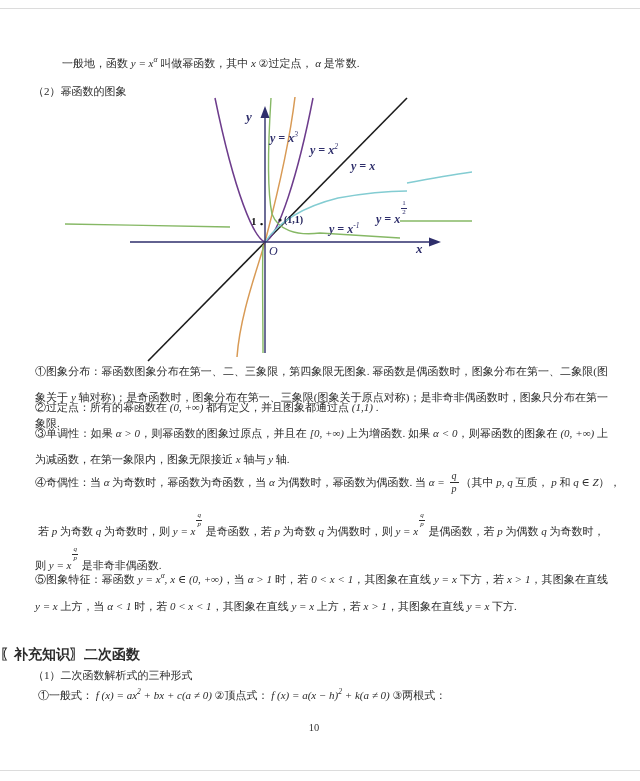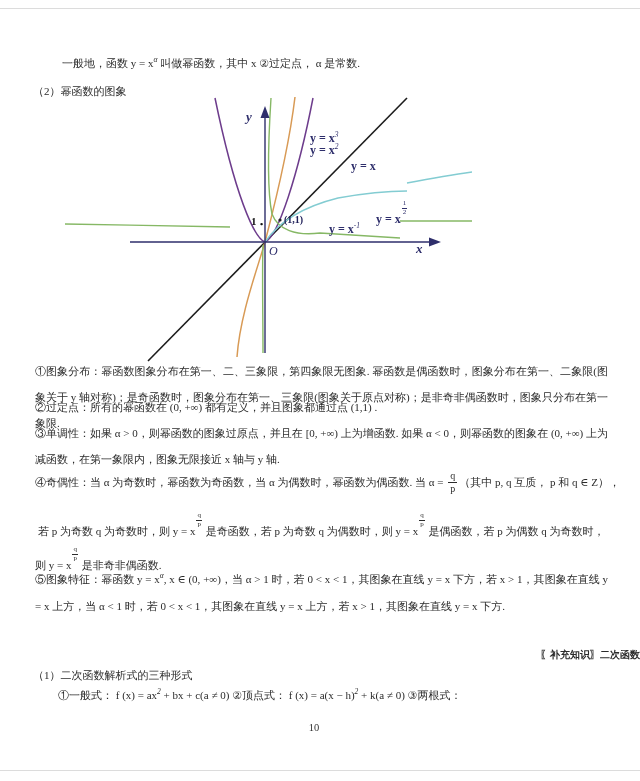--- a/index.html
+++ b/index.html
@@ -1,30 +1,30 @@
 <!DOCTYPE html>
 <html><head>
 <meta charset="utf-8">
 <style>
   html,body{margin:0;padding:0;background:#fff;}
   .page{position:relative;width:640px;height:781px;background:#ffffff;overflow:hidden;
         font-family:"Liberation Serif","DejaVu Serif",serif;color:#2b2b2b;}
   .edge{position:absolute;left:0;right:0;height:1px;background:#dcdcdc;}
   .para{position:absolute;font-size:11px;line-height:26px;text-align:justify;z-index:1;}
   .oneline{white-space:nowrap;line-height:22px;}
-  .mi{font-family:"Liberation Serif","DejaVu Serif",serif;}
+  .mi{font-style:italic;font-family:"Liberation Serif","DejaVu Serif",serif;}
   sup{font-size:7.5px;font-style:italic;vertical-align:5px;line-height:0;}
   .frac{display:inline-block;text-align:center;vertical-align:-0.55em;font-size:10px;line-height:0;margin:0 2px;}
   .frac .n{display:block;border-bottom:1px solid #2b2b2b;padding:0 2px;line-height:1.15;}
   .frac .d{display:block;line-height:1.15;}
   .supfrac{display:inline-block;text-align:center;vertical-align:9px;font-size:7px;line-height:0;margin:0 1px;}
   .supfrac .n{display:block;border-bottom:0.8px solid #2b2b2b;padding:0 1px;line-height:1.1;}
   .supfrac .d{display:block;line-height:1.1;}
   .bold{font-weight:bold;}
-  .center-head{left:0;right:0;text-align:right;font-weight:bold;font-size:10px;}
+  .center-head{left:0;right:0;text-align:left;font-weight:bold;font-size:14px;}
   
   .figure{position:absolute;left:58px;top:90px;width:420px;height:280px;z-index:2;pointer-events:none;}
   .figure svg{position:absolute;left:0;top:0;}
   .flabel{position:absolute;font-size:12px;color:#2e2e6b;white-space:nowrap;line-height:1;}
   .flabel .mi{font-weight:bold;font-size:12px;}
   .flabel .supfrac .n{border-bottom:0.8px solid #2e2e6b;}
   .axis-letter{font-size:13px;font-weight:bold;font-style:italic;color:#2e2e6b;}
   .pt-label{font-size:10px;font-weight:bold;color:#20205a;}
   .tick-one{font-size:11px;font-weight:bold;color:#111;}
   .dot{font-size:9px;color:#111;font-weight:bold;}
@@ -63,37 +63,37 @@
       <line x1="72" y1="152" x2="376" y2="152" stroke-width="1.4" stroke="#2e2e6b"></line>
       <polygon points="371,147.5 383,152 371,156.5" fill="#2e2e6b"></polygon>
       <line x1="207" y1="24" x2="207" y2="263" stroke-width="1.4" stroke="#2e2e6b"></line>
       <polygon points="202.5,28 207,16 211.5,28" fill="#2e2e6b"></polygon>
 
       <circle cx="222" cy="130" r="1.6" fill="#222"></circle>
     </svg>
 
     <div class="flabel axis-letter" style="left:188px;top:20px;">y</div>
     <div class="flabel axis-letter" style="left:358px;top:152px;">x</div>
-    <div class="flabel" style="left:212px;top:42px;padding-left:40px;"><span class="mi">y = x</span><sup>3</sup></div>
+    <div class="flabel" style="left:212px;top:42px;"><span class="mi">y = x</span><sup>3</sup></div>
     <div class="flabel" style="left:252px;top:54px;"><span class="mi">y = x</span><sup>2</sup></div>
     <div class="flabel" style="left:293px;top:70px;"><span class="mi">y = x</span></div>
     <div class="flabel" style="left:318px;top:110px;"><span class="mi">y = x</span><span class="supfrac"><span class="n">1</span><span class="d">2</span></span></div>
     <div class="flabel" style="left:271px;top:133px;text-align:right;"><span class="mi">y = x</span><sup>-1</sup></div>
     <div class="flabel pt-label" style="left:226px;top:125px;">(1,1)</div>
     <div class="flabel tick-one" style="left:193px;top:126px;">1</div>
     <div class="flabel dot" style="left:202px;top:130px;">•</div>
     <div class="flabel" style="left:211px;top:155px;font-style:italic;">O</div>
   </div>
 
   <div class="para" style="left:35px;top:358px;width:573px;"><span>①图象分布：幂函数图象分布在第一、二、三象限，第四象限无图象. 幂函数是偶函数时，图象分布在第一、二象限(图象关于 </span><span class="mi">y</span><span> 轴对称)；是奇函数时，图象分布在第一、三象限(图象关于原点对称)；是非奇非偶函数时，图象只分布在第一象限.</span></div>
   <div class="para oneline" style="left:35px;top:396px;"><span>②过定点：所有的幂函数在 </span><span class="mi">(0, +∞)</span><span> 都有定义，并且图象都通过点 </span><span class="mi">(1,1)</span><span> .</span></div>
   <div class="para" style="left:35px;top:420px;width:573px;"><span>③单调性：如果 </span><span class="mi">α &gt; 0</span><span>，则幂函数的图象过原点，并且在 </span><span class="mi">[0, +∞)</span><span> 上为增函数. 如果 </span><span class="mi">α &lt; 0</span><span>，则幂函数的图象在 </span><span class="mi">(0, +∞)</span><span> 上为减函数，在第一象限内，图象无限接近 </span><span class="mi">x</span><span> 轴与 </span><span class="mi">y</span><span> 轴.</span></div>
   <div class="para oneline" style="left:35px;top:470px;"><span>④奇偶性：当 </span><span class="mi">α</span><span> 为奇数时，幂函数为奇函数，当 </span><span class="mi">α</span><span> 为偶数时，幂函数为偶函数. 当 </span><span class="mi">α = </span><span class="frac mi"><span class="n">q</span><span class="d">p</span></span><span>（其中 </span><span class="mi">p, q</span><span> 互质， </span><span class="mi">p</span><span> 和 </span><span class="mi">q ∈ Z</span><span>），</span></div>
   <div class="para oneline" style="left:38px;top:512px;"><span>若 </span><span class="mi">p</span><span> 为奇数 </span><span class="mi">q</span><span> 为奇数时，则 </span><span class="mi">y = x</span><span class="supfrac mi"><span class="n">q</span><span class="d">p</span></span><span> 是奇函数，若 </span><span class="mi">p</span><span> 为奇数 </span><span class="mi">q</span><span> 为偶数时，则 </span><span class="mi">y = x</span><span class="supfrac mi"><span class="n">q</span><span class="d">p</span></span><span> 是偶函数，若 </span><span class="mi">p</span><span> 为偶数 </span><span class="mi">q</span><span> 为奇数时，</span></div>
   <div class="para oneline" style="left:35px;top:546px;"><span>则 </span><span class="mi">y = x</span><span class="supfrac mi"><span class="n">q</span><span class="d">p</span></span><span> 是非奇非偶函数.</span></div>
   <div class="para" style="left:35px;top:566px;width:573px;line-height:27px;"><span>⑤图象特征：幂函数 </span><span class="mi">y = x</span><sup>α</sup><span class="mi">, x ∈ (0, +∞)</span><span>，当 </span><span class="mi">α &gt; 1</span><span> 时，若 </span><span class="mi">0 &lt; x &lt; 1</span><span>，其图象在直线 </span><span class="mi">y = x</span><span> 下方，若 </span><span class="mi">x &gt; 1</span><span>，其图象在直线 </span><span class="mi">y = x</span><span> 上方，当 </span><span class="mi">α &lt; 1</span><span> 时，若 </span><span class="mi">0 &lt; x &lt; 1</span><span>，其图象在直线 </span><span class="mi">y = x</span><span> 上方，若 </span><span class="mi">x &gt; 1</span><span>，其图象在直线 </span><span class="mi">y = x</span><span> 下方.</span></div>
 
   <div class="para center-head" style="top:642px;"><span class="bold">〖补充知识〗二次函数</span></div>
   <div class="para" style="left:33px;top:662px;"><span>（1）二次函数解析式的三种形式</span></div>
-  <div class="para oneline" style="left:38px;top:684px;margin-left:20px;"><span>①一般式： </span><span class="mi">f (x) = ax</span><sup>2</sup><span class="mi"> + bx + c(a ≠ 0)</span><span> ②顶点式： </span><span class="mi">f (x) = a(x − h)</span><sup>2</sup><span class="mi"> + k(a ≠ 0)</span><span> ③两根式：</span></div>
+  <div class="para oneline" style="left:38px;top:684px;"><span>①一般式： </span><span class="mi">f (x) = ax</span><sup>2</sup><span class="mi"> + bx + c(a ≠ 0)</span><span> ②顶点式： </span><span class="mi">f (x) = a(x − h)</span><sup>2</sup><span class="mi"> + k(a ≠ 0)</span><span> ③两根式：</span></div>
 
   <div class="pagenum">10</div>
 </div>
 
 </body></html>

